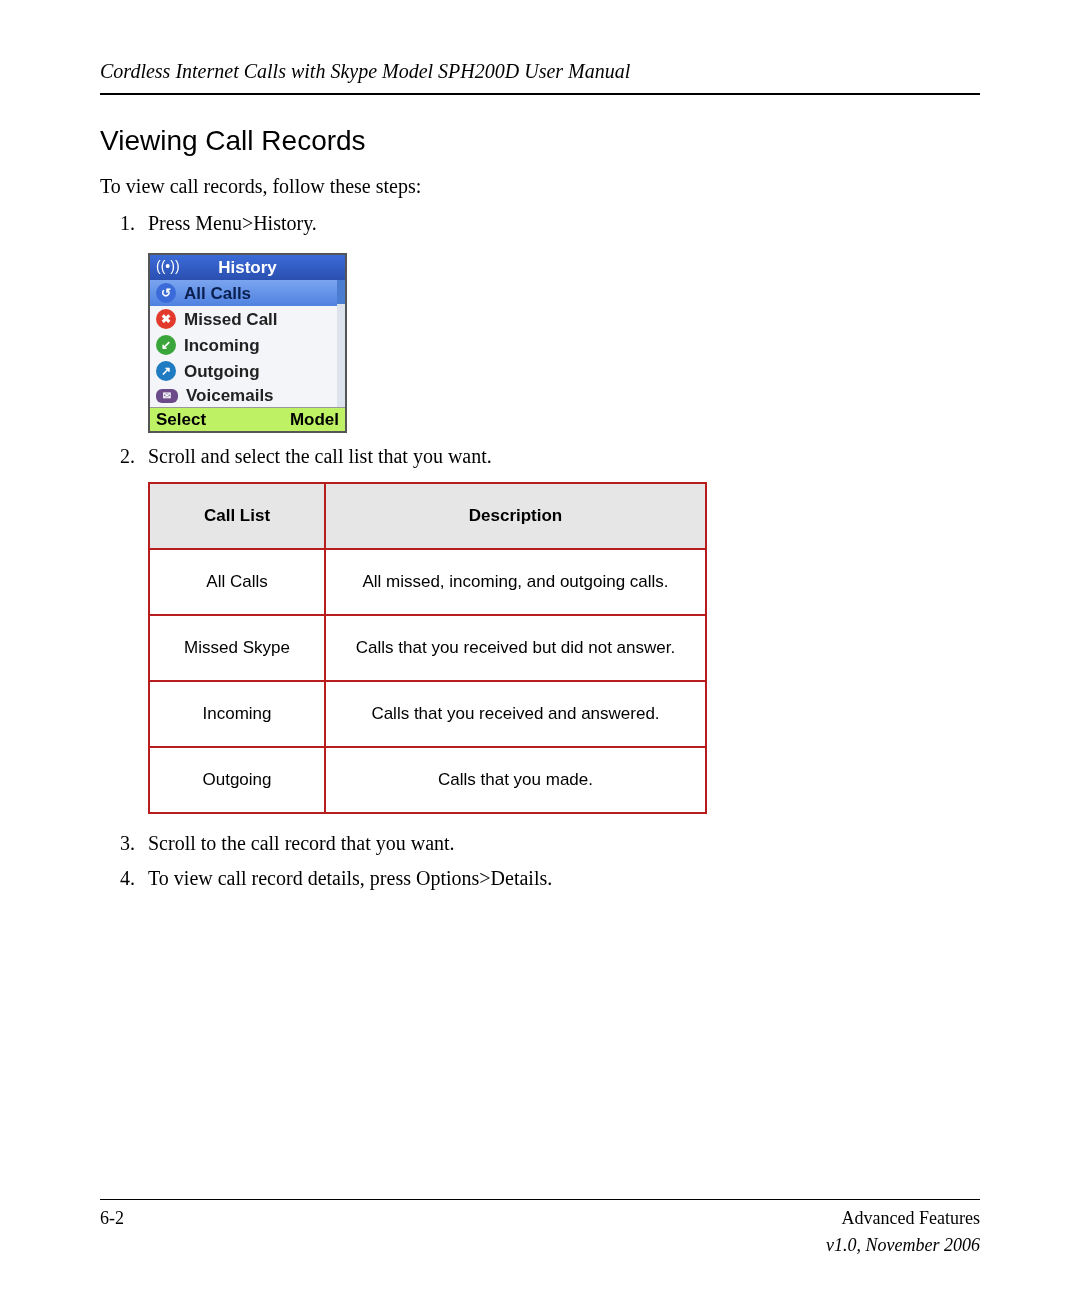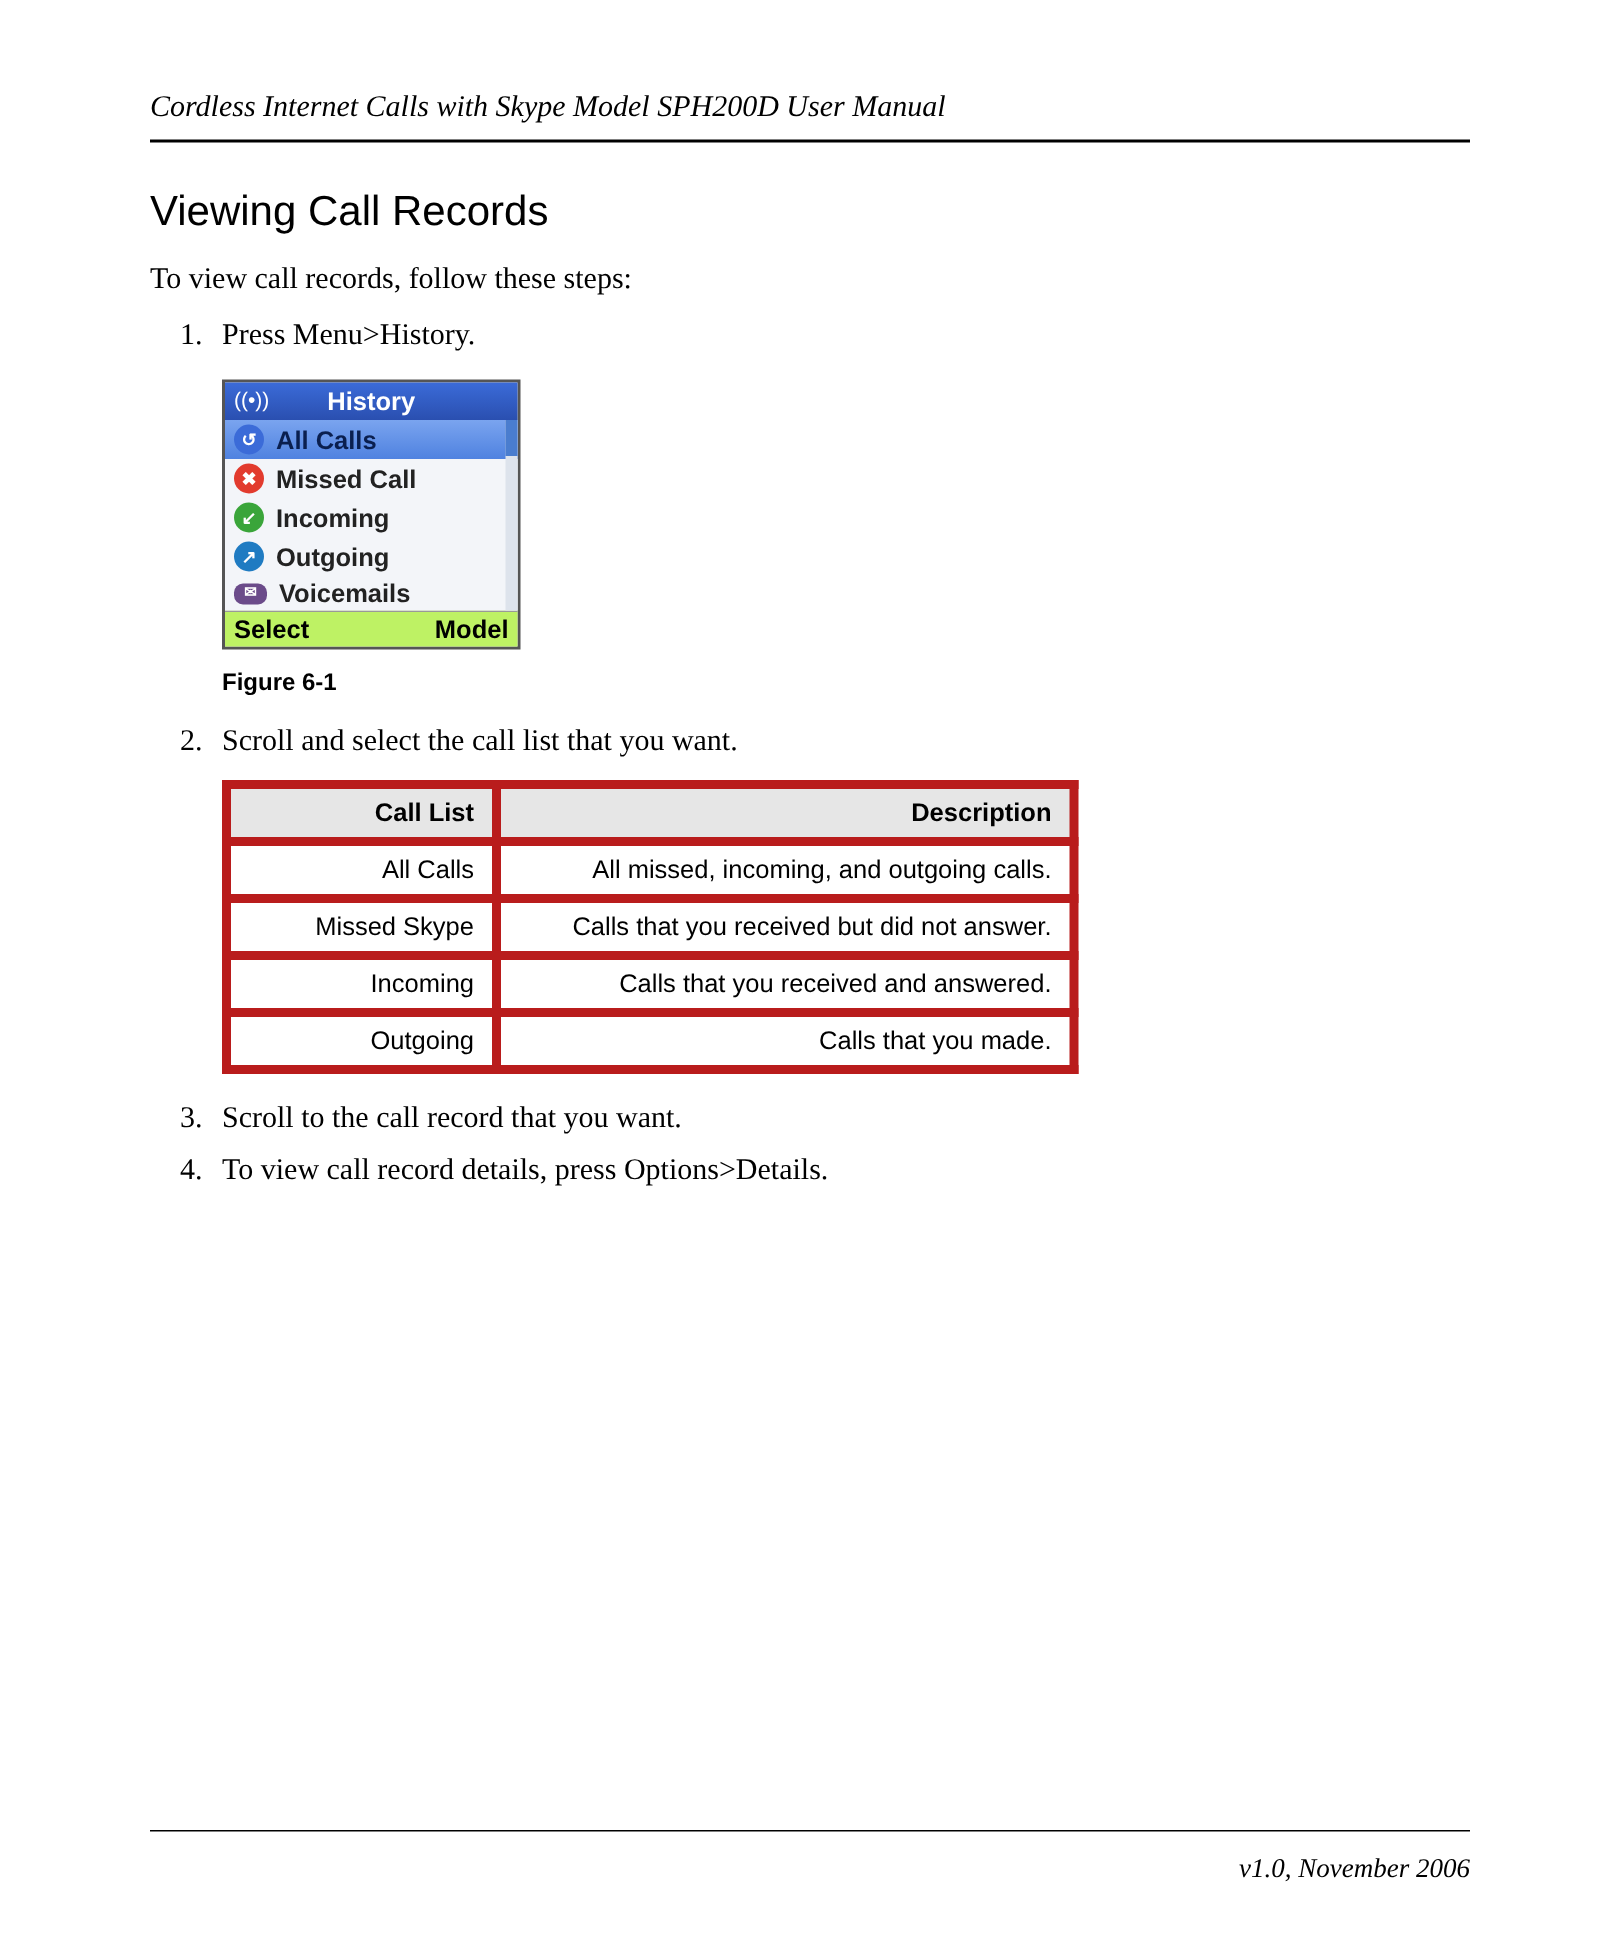--- a/index.html
+++ b/index.html
@@ -134,23 +134,23 @@
   }
 
   
   table.desc-table {
     border-collapse: collapse;
     margin: 14px 0 18px 0;
     font-family: Arial, Helvetica, sans-serif;
     font-size: 17px;
   }
   table.desc-table th, table.desc-table td {
-    border: 6px solid #b91c1c;
-    padding: 6px 12px;
-    text-align: right;
+    border: 2px solid #b91c1c;
+    padding: 22px 12px;
+    text-align: center;
     vertical-align: top;
   }
   table.desc-table th {
     background: #e6e6e6;
     font-weight: bold;
   }
   table.desc-table th.col-list { width: 150px; }
   table.desc-table th.col-desc { width: 355px; }
 
   
@@ -217,21 +217,20 @@
           <div class="ps-item">
             <span class="ps-icon ic-vm">✉</span>
             <span>Voicemails</span>
           </div>
         </div>
         <div class="ps-soft">
           <span>Select</span>
           <span>Model</span>
         </div>
       </div>
-      <div class="figure-caption">Figure 6-1</div>
     </li>
 
     <li>
       <span>Scroll and select the call list that you want.</span>
 
       <table class="desc-table">
         <thead>
           <tr>
             <th class="col-list">Call List</th>
             <th class="col-desc">Description</th>
@@ -260,16 +259,20 @@
 
     <li>
       <span>Scroll to the call record that you want.</span>
     </li>
     <li>
       <span>To view call record details, press Options&gt;Details.</span>
     </li>
   </ol>
 
   <div class="footer">
+    <div class="footer-row">
+      <span>6-2</span>
+      <span>Advanced Features</span>
+    </div>
     <div class="footer-ver">v1.0, November 2006</div>
   </div>
 
 </div>
 
 </body></html>

